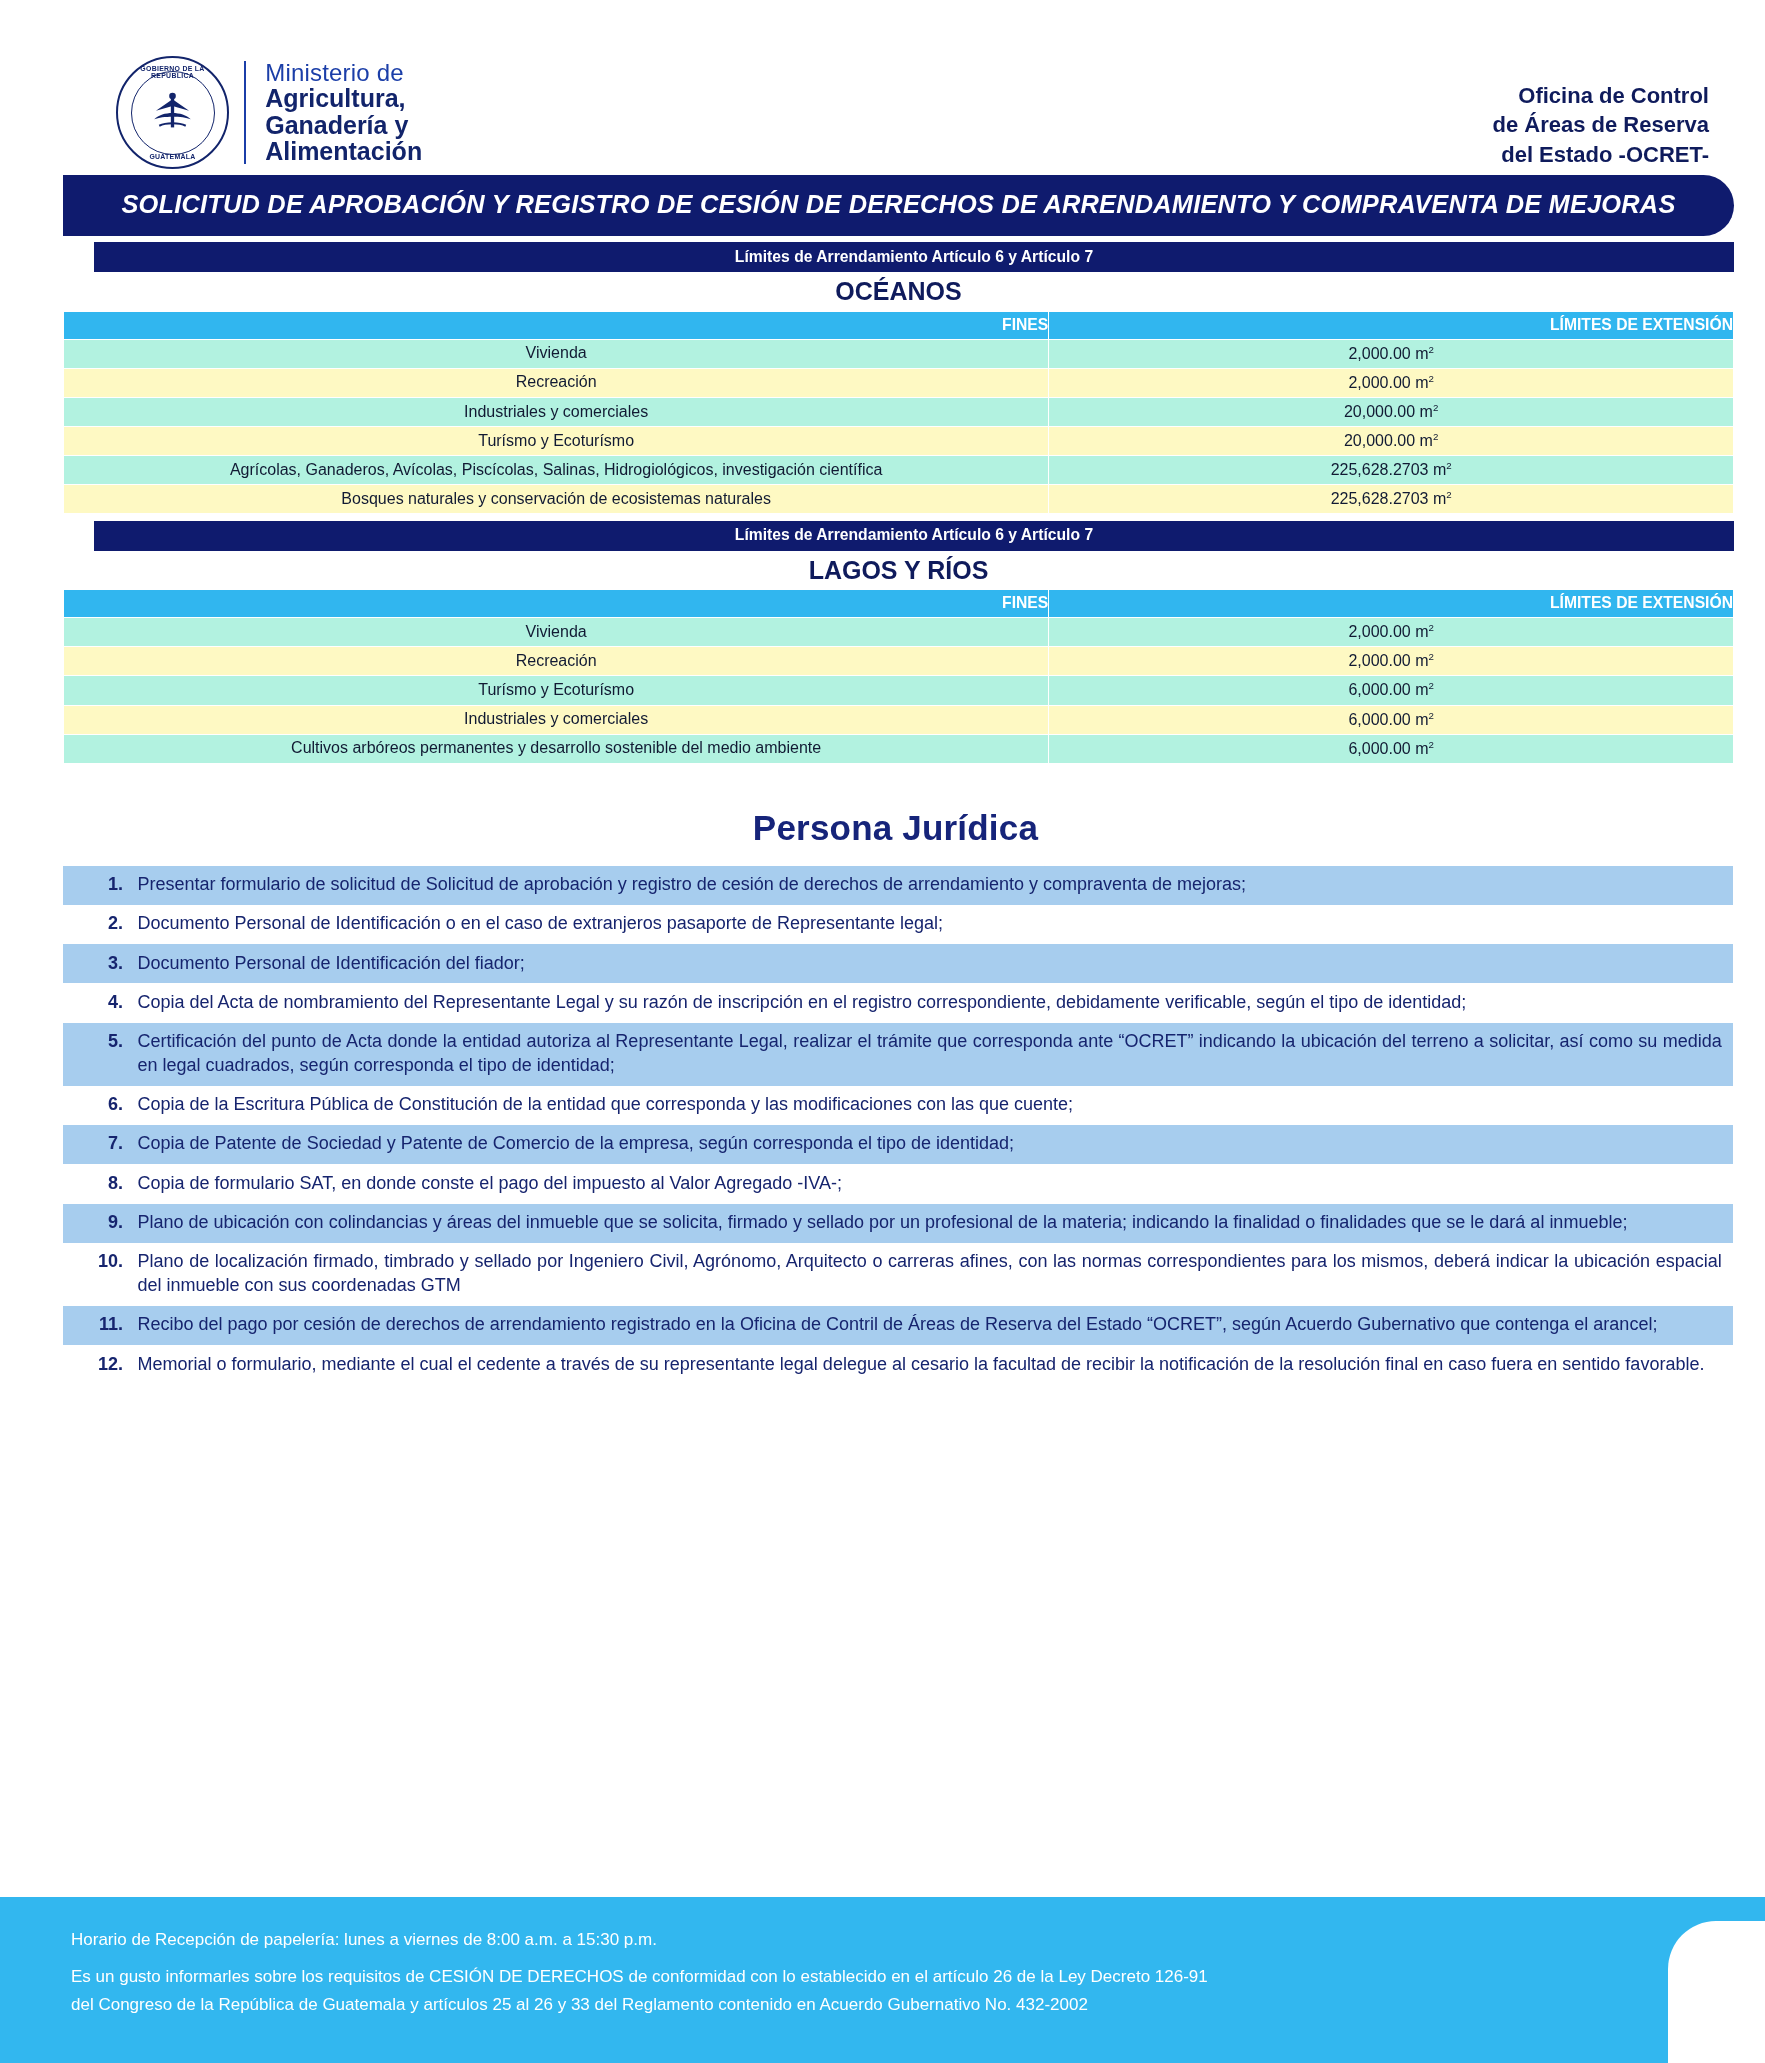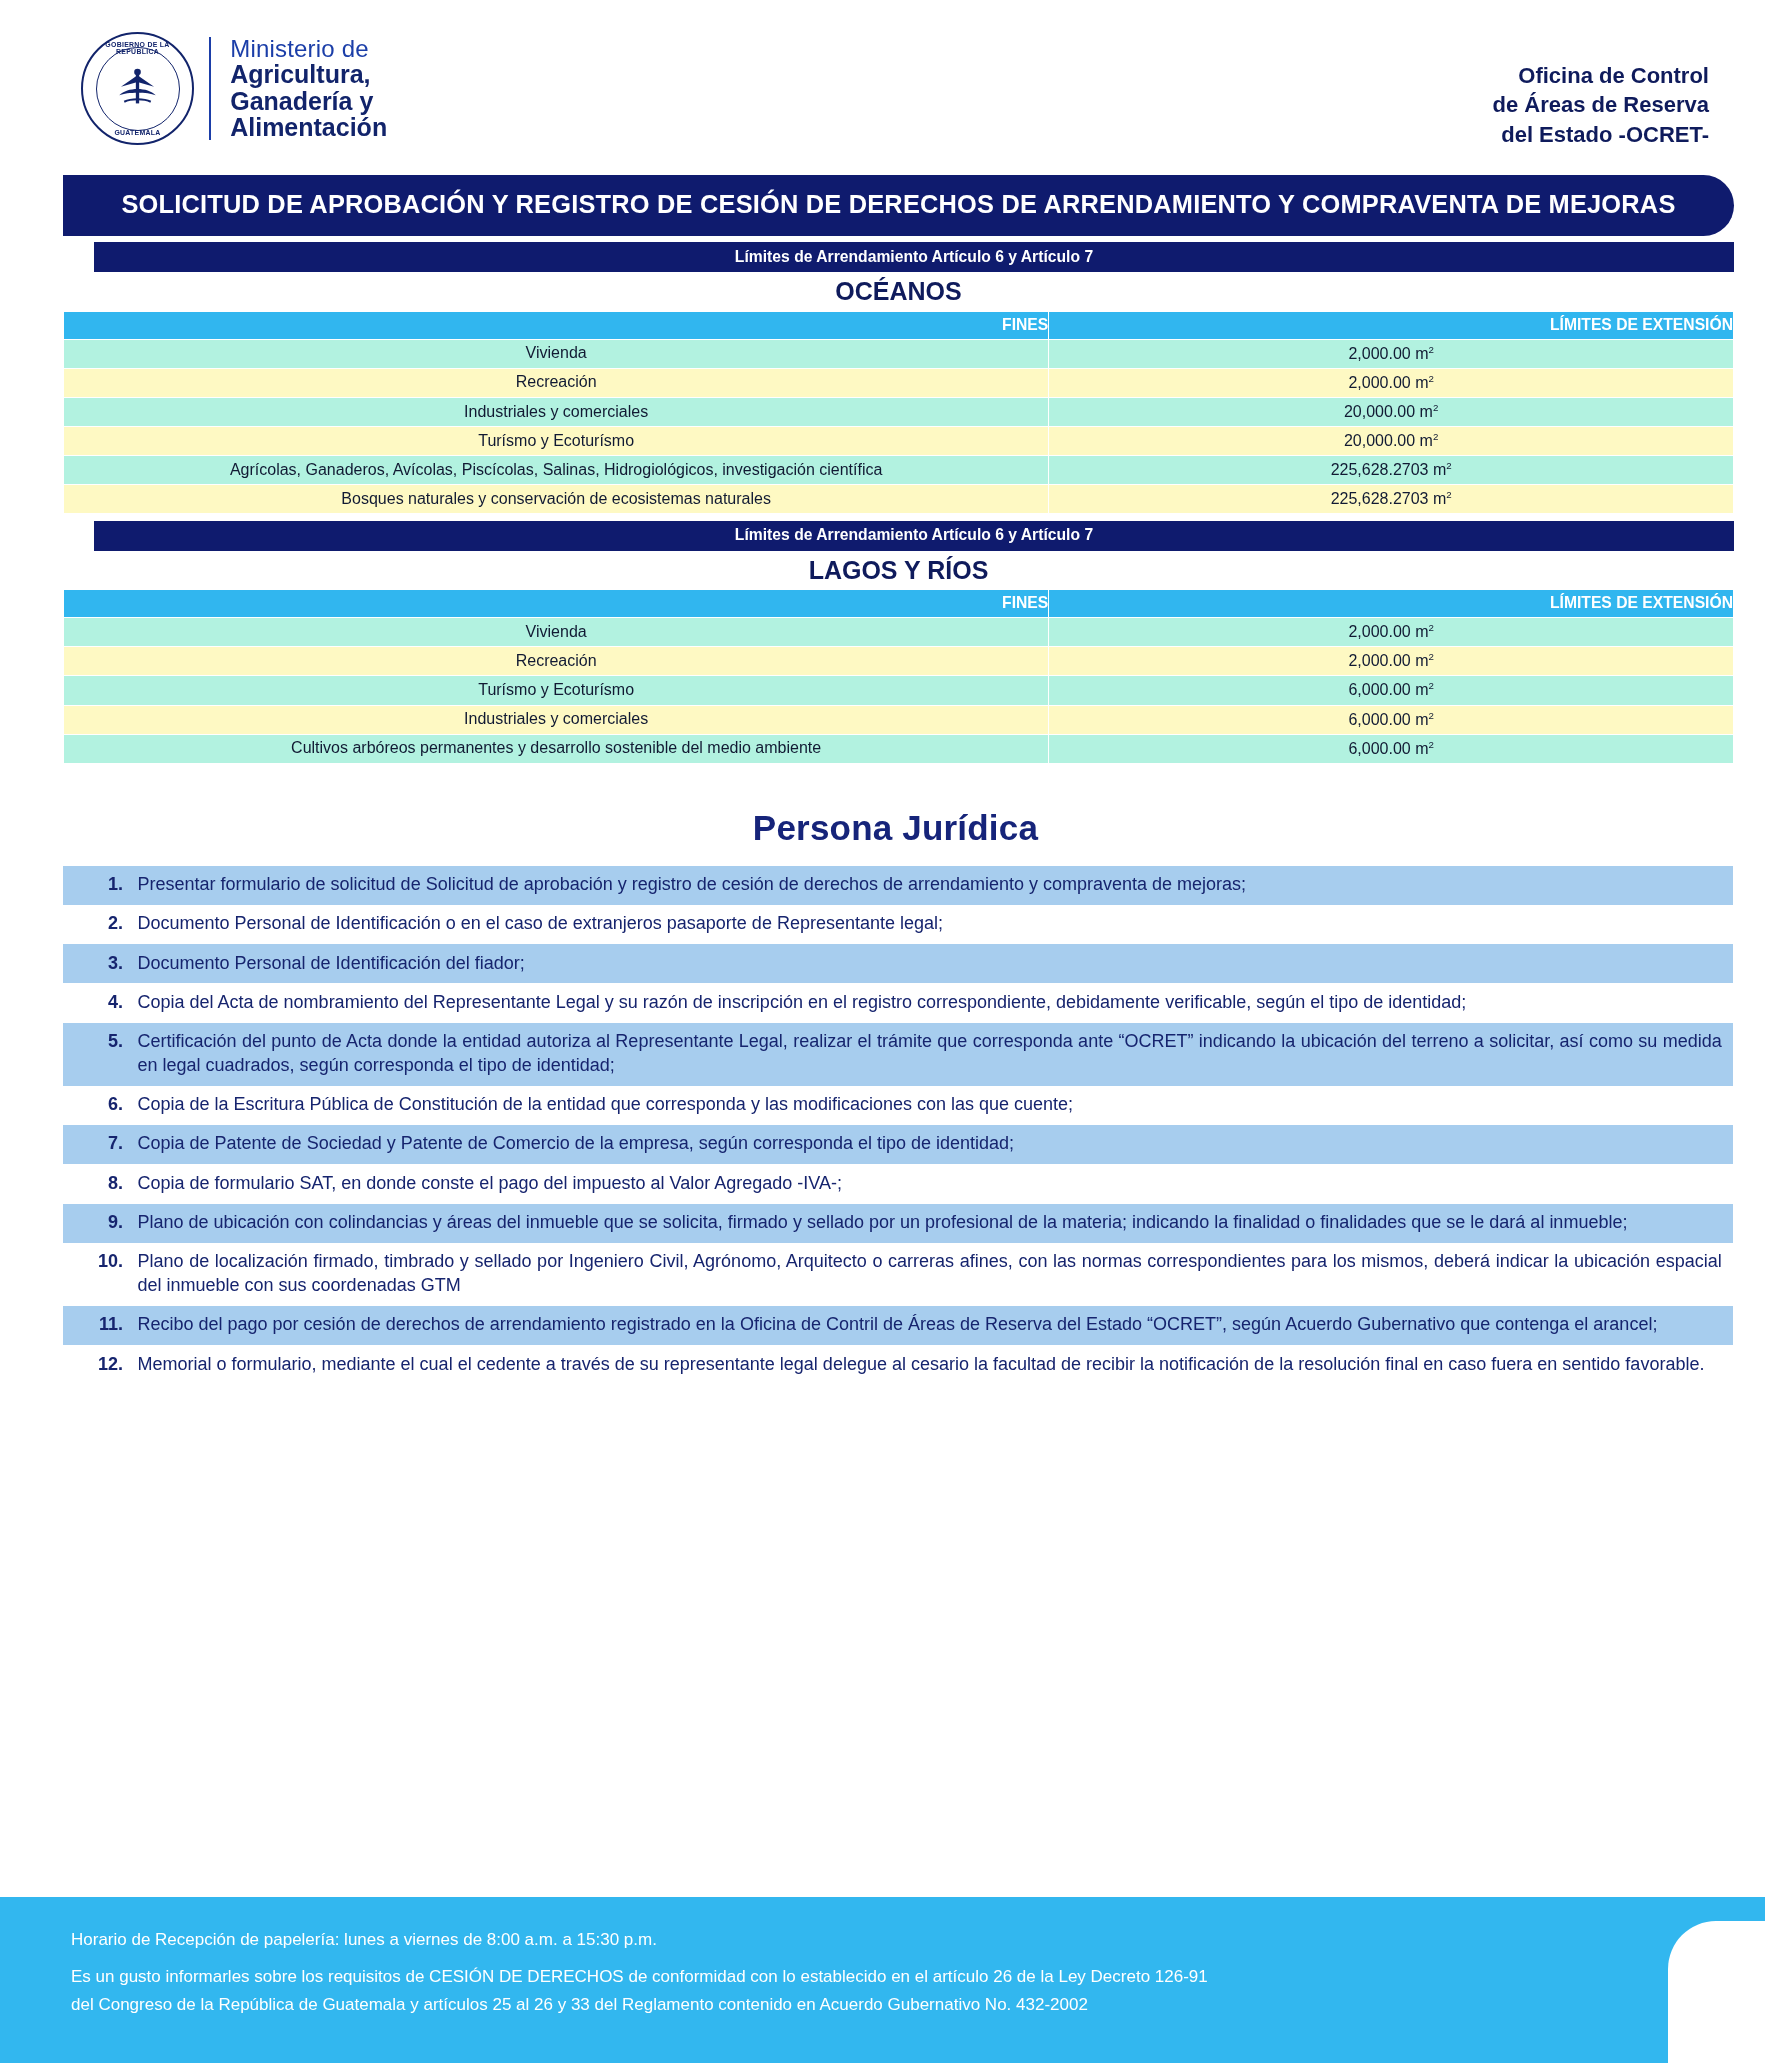--- a/index.html
+++ b/index.html
@@ -7,23 +7,23 @@
     width: 1765px;
     background: #ffffff;
     font-family: "Liberation Sans", sans-serif;
     color: #0f1b5c;
   }
   .page { width: 1765px; min-height: 2064px; position: relative; padding: 0; }
 
   
   .header {
     display: flex;
-    align-items: flex-start;
+    align-items: flex-end;
     justify-content: space-between;
-    padding: 32px 56px 0 81px;
+    padding: 32px 56px 0 116px;
     height: 169px;
   }
   .brand { display: flex; align-items: center; gap: 14.5px; }
   .seal {
     width: 113px; height: 113px; border-radius: 50%;
     border: 2.4px solid #12246b;
     display: flex; align-items: center; justify-content: center;
     position: relative;
     background: #ffffff;
     flex: none;
@@ -56,20 +56,21 @@
     margin: 6.4px 31px 0 63px;
     background: #0f1b6e;
     color: #ffffff;
     border-radius: 0 32px 32px 0;
     padding: 14.5px 24px 16px 24px;
     text-align: center;
     font-size: 25.4px;
     font-weight: bold;
     line-height: 1.18;
     letter-spacing: 0.2px;
+    font-style: italic;
   }
 
   
   .section { margin: 0 31px 0 63px; }
   .subbar {
     background: #0f1b6e; color: #ffffff; text-align: center;
     font-size: 15.7px; font-weight: bold; padding: 5.6px 0 6.4px;
     margin-top: 6.4px;
     margin-left: 31px;
   }

